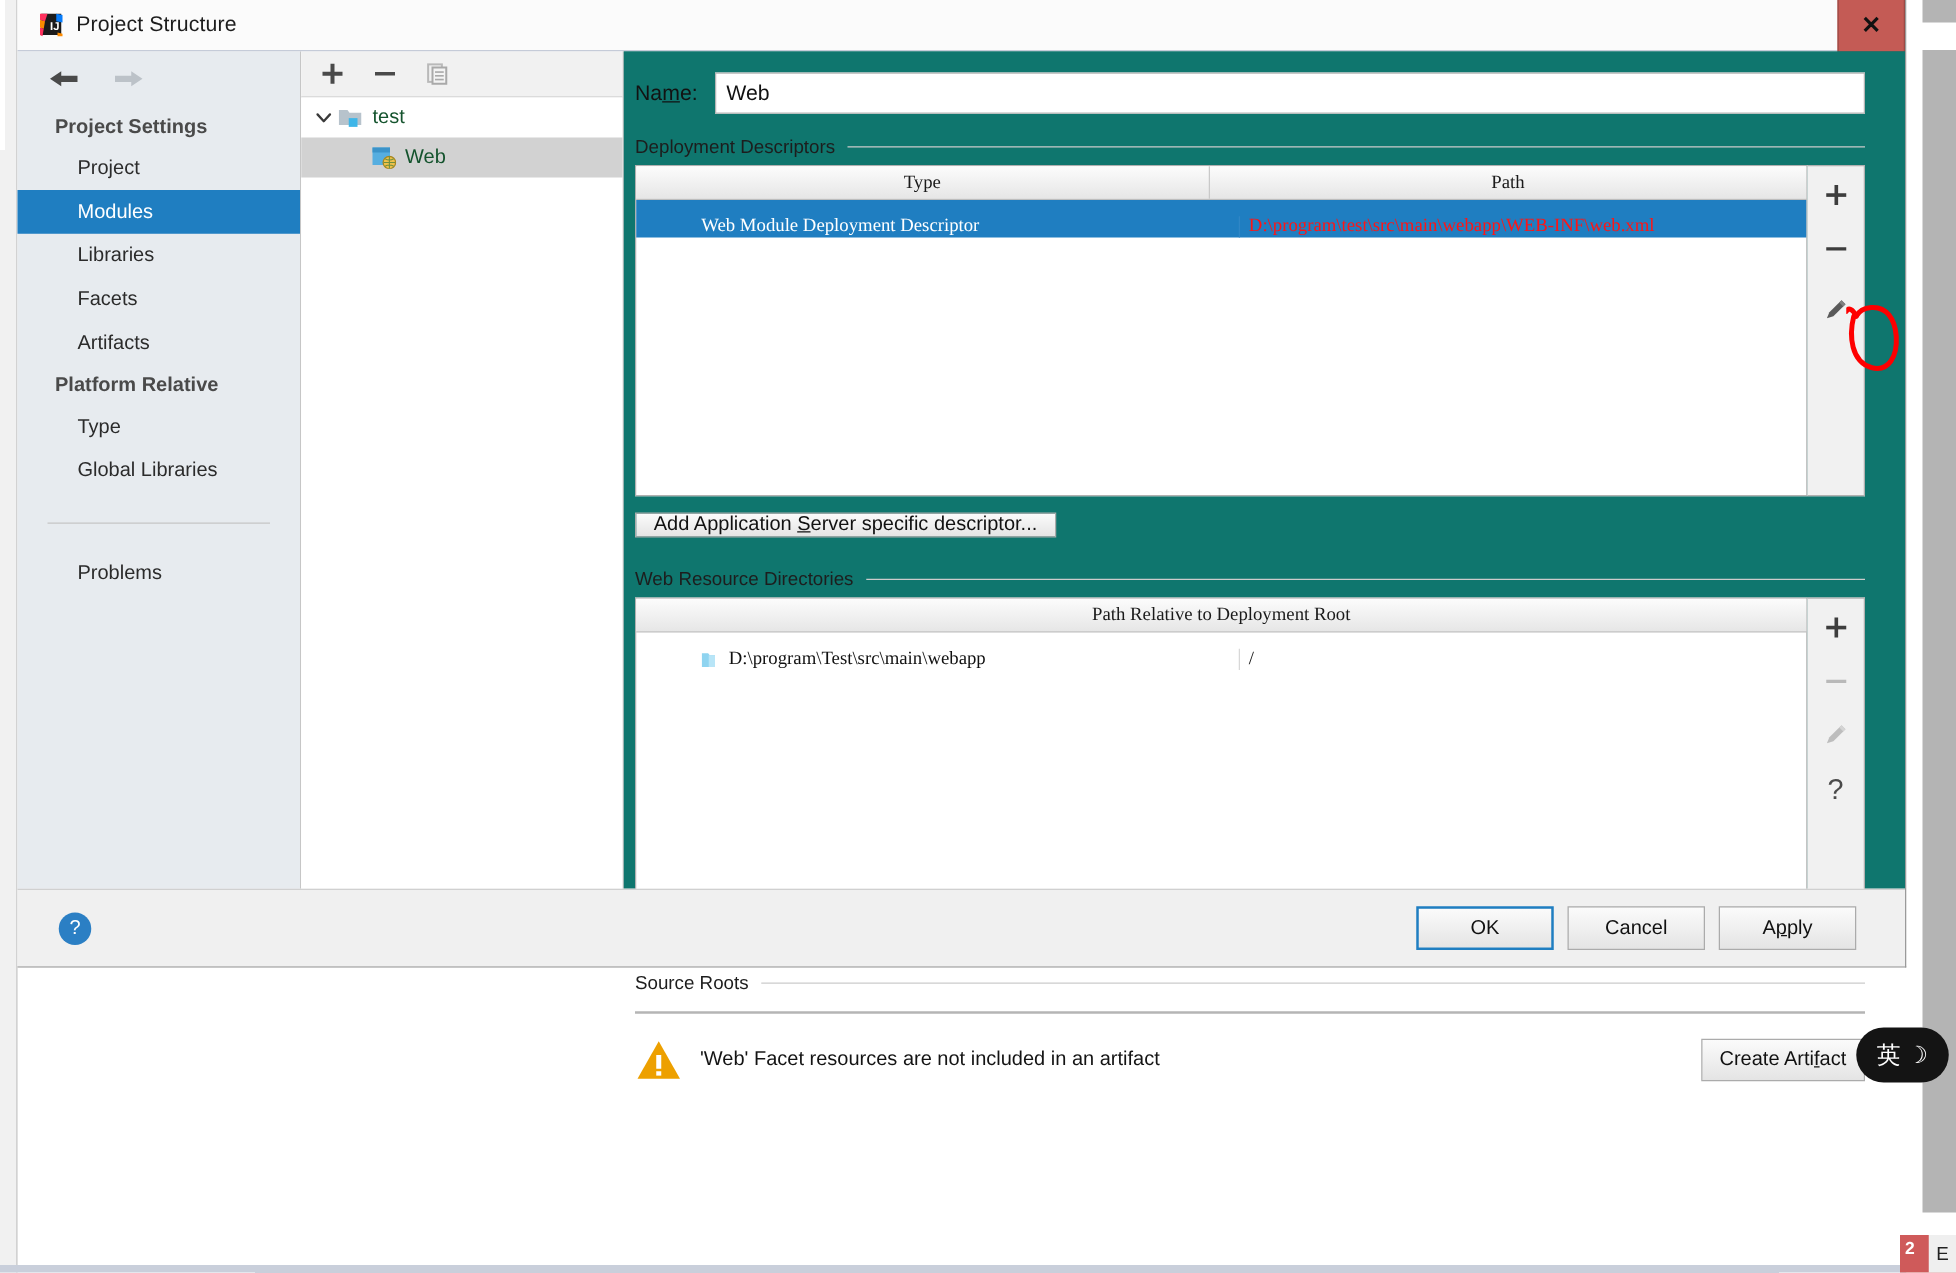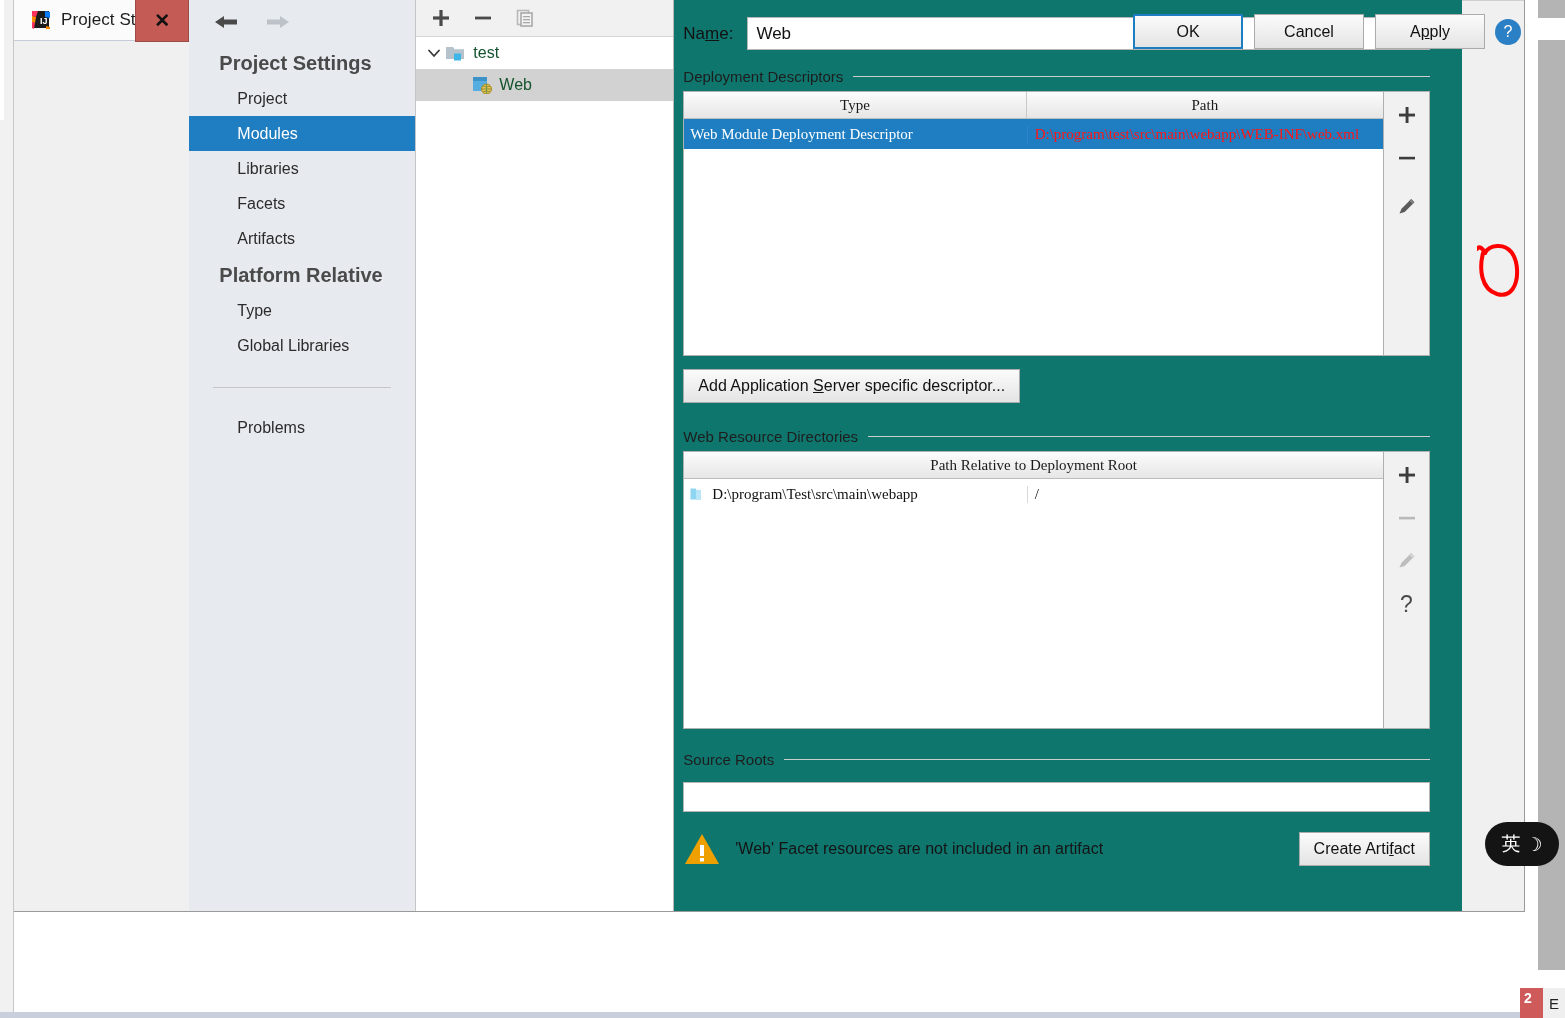--- a/index.html
+++ b/index.html
@@ -39,25 +39,25 @@
   }
   .bg-taskbar-e {
     position: absolute; right: 0px; bottom: 0px; width: 22px; height: 30px;
     background: #efefef; color: #222; font-size: 15px;
     display: flex; align-items: center; justify-content: center;
   }
 
   
   #dialog {
     position: absolute; left: 14px; top: 0;
-    width: 1511px; height: 912px;
+    width: 1511px; height: 774px;
     background: #f0f0f0;
     border: 1px solid #9a9a9a;
     border-top: none; border-left: none;
-    display: flex; flex-direction: row;
+    display: flex; flex-direction: column;
   }
 
   
   .titlebar {
     height: 41px; background: #fbfbfb;
     display: flex; align-items: center;
     position: relative; flex: 0 0 auto;
     border-bottom: 1px solid #c5cbd8;
   }
   .titlebar-icon {
@@ -86,21 +86,21 @@
     background: #e7ebef;
     border-right: 1px solid #c6c6c6;
     display: flex; flex-direction: column;
   }
   .nav-arrows {
     height: 44px; display: flex; align-items: center;
     padding-left: 24px; gap: 22px;
   }
   .arrow { width: 28px; height: 18px; cursor: pointer; }
   .sb-group {
-    font-size: 20px; font-weight: bold; color: #4a4a4a;
+    font-size: 16px; font-weight: bold; color: #4a4a4a;
     padding: 6px 16px 6px 30px; margin-top: 2px;
   }
   .sb-item {
     font-size: 16px; color: #2b2b2b;
     height: 35px; line-height: 35px; padding-left: 48px;
     cursor: pointer; white-space: nowrap;
   }
   .sb-item.selected { background: #1f7ec1; color: #ffffff; }
   .sb-sep {
     height: 1px; background: #c6c6c6;
@@ -174,21 +174,21 @@
     border-bottom: 1px solid #bdbdbd;
   }
   .th {
     font-size: 15px; color: #1a1a1a;
     display: flex; align-items: center; justify-content: center;
     overflow: hidden; white-space: nowrap;
   }
   .th.col1 { flex: 0 0 49%; border-right: 1px solid #c9c9c9; }
   .th.col2 { flex: 1 1 auto; }
   .tbl-body { flex: 1 1 auto; min-height: 0; }
-  .tr { display: flex; height: 30px; align-items: center; }
+  .tr { display: flex; height: 30px; align-items: flex-end; padding-left: 46px; }
   .tr.selected { background: #1f7ec1; }
   .td {
     font-size: 15px; color: #111; padding-left: 6px;
     display: flex; align-items: center;
     overflow: hidden; white-space: nowrap;
   }
   .td.col1 { flex: 0 0 49%; border-right: 1px solid transparent; }
   .td.col2 { flex: 1 1 auto; border-left: 1px solid #d8d8d8; padding-left: 7px; }
   .tr.selected .td.col1 { color: #ffffff; }
   .tr.selected .td.col2 { color: #ff1515; border-left-color: #2f86c6; }

